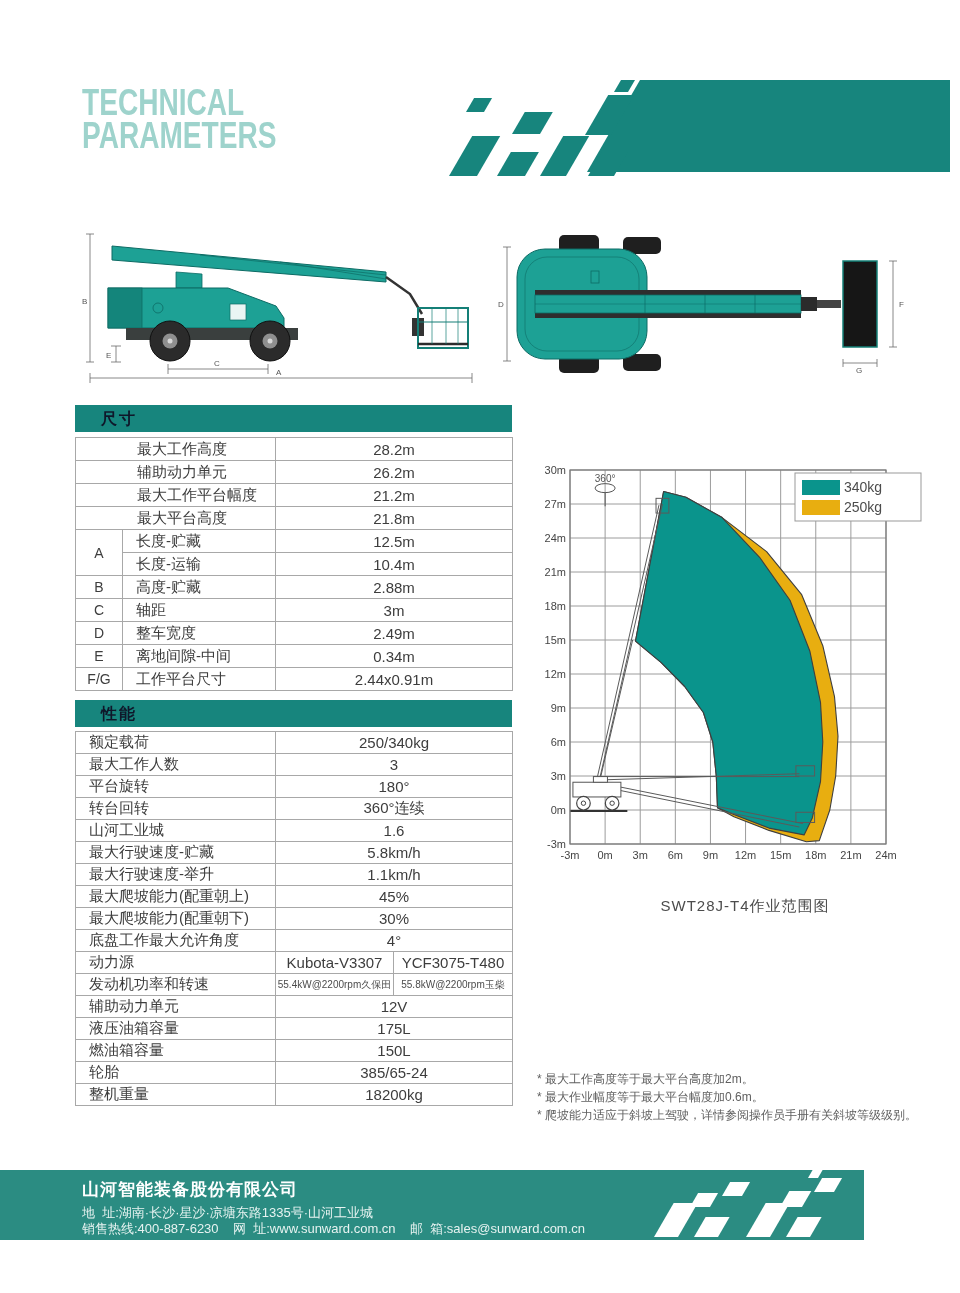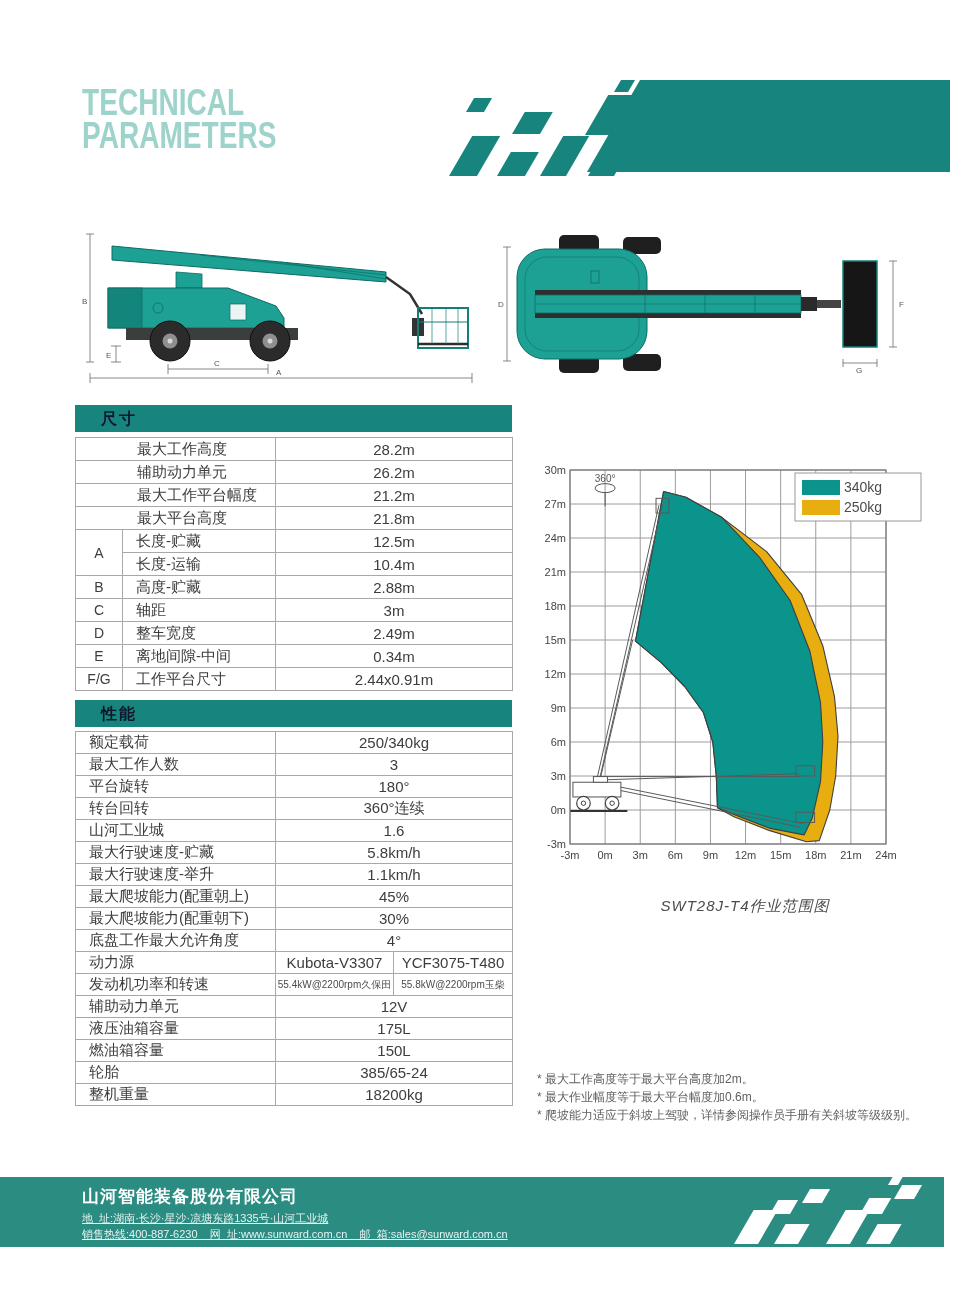--- a/index.html
+++ b/index.html
@@ -37,28 +37,28 @@
   #perf-table td{height:21px;}
   td.letter{text-align:center;font-size:14px;}
   td.label{padding-left:13px;}
   td.label.merged{padding-left:61px;}
   td.value{text-align:center;}
   td.value.small{font-size:10px;color:#4c4c4c;}
 
   
   #range-chart{position:absolute;left:525px;top:455px;}
   #chart-title{position:absolute;left:545px;top:897px;width:400px;text-align:center;
-      font-size:15px;color:#4c4c4c;letter-spacing:1px;font-style:italic;}
+      font-size:15px;color:#4c4c4c;letter-spacing:1px;}
   #chart-notes{position:absolute;left:537px;top:1070px;margin:0;padding:0;list-style:none;
       font-size:12px;color:#5f5f5f;line-height:18px;}
 
   
-  #footer-band{position:absolute;left:0;top:1170px;width:944px;height:70px;background:#2b8c82;margin-top:7px;}
+  #footer-band{position:absolute;left:0;top:1170px;width:864px;height:70px;background:#2b8c82;}
   #footer-company{position:absolute;left:82px;top:8px;font-size:17px;font-weight:bold;color:#fff;letter-spacing:1px;}
-  .footer-line{position:absolute;left:82px;font-size:11px;color:#e7f3f1;white-space:pre;text-decoration:underline;}
+  .footer-line{position:absolute;left:82px;font-size:13px;color:#e7f3f1;white-space:pre;}
   #footer-address{top:34px;}
   #footer-contact{top:50px;}
   #footer-deco{position:absolute;right:10px;top:0;}
   text{font-family:"Liberation Sans","DejaVu Sans",sans-serif;}
 </style>
 </head>
 <body>
 
 <div id="page" data-interactable="false">
 

